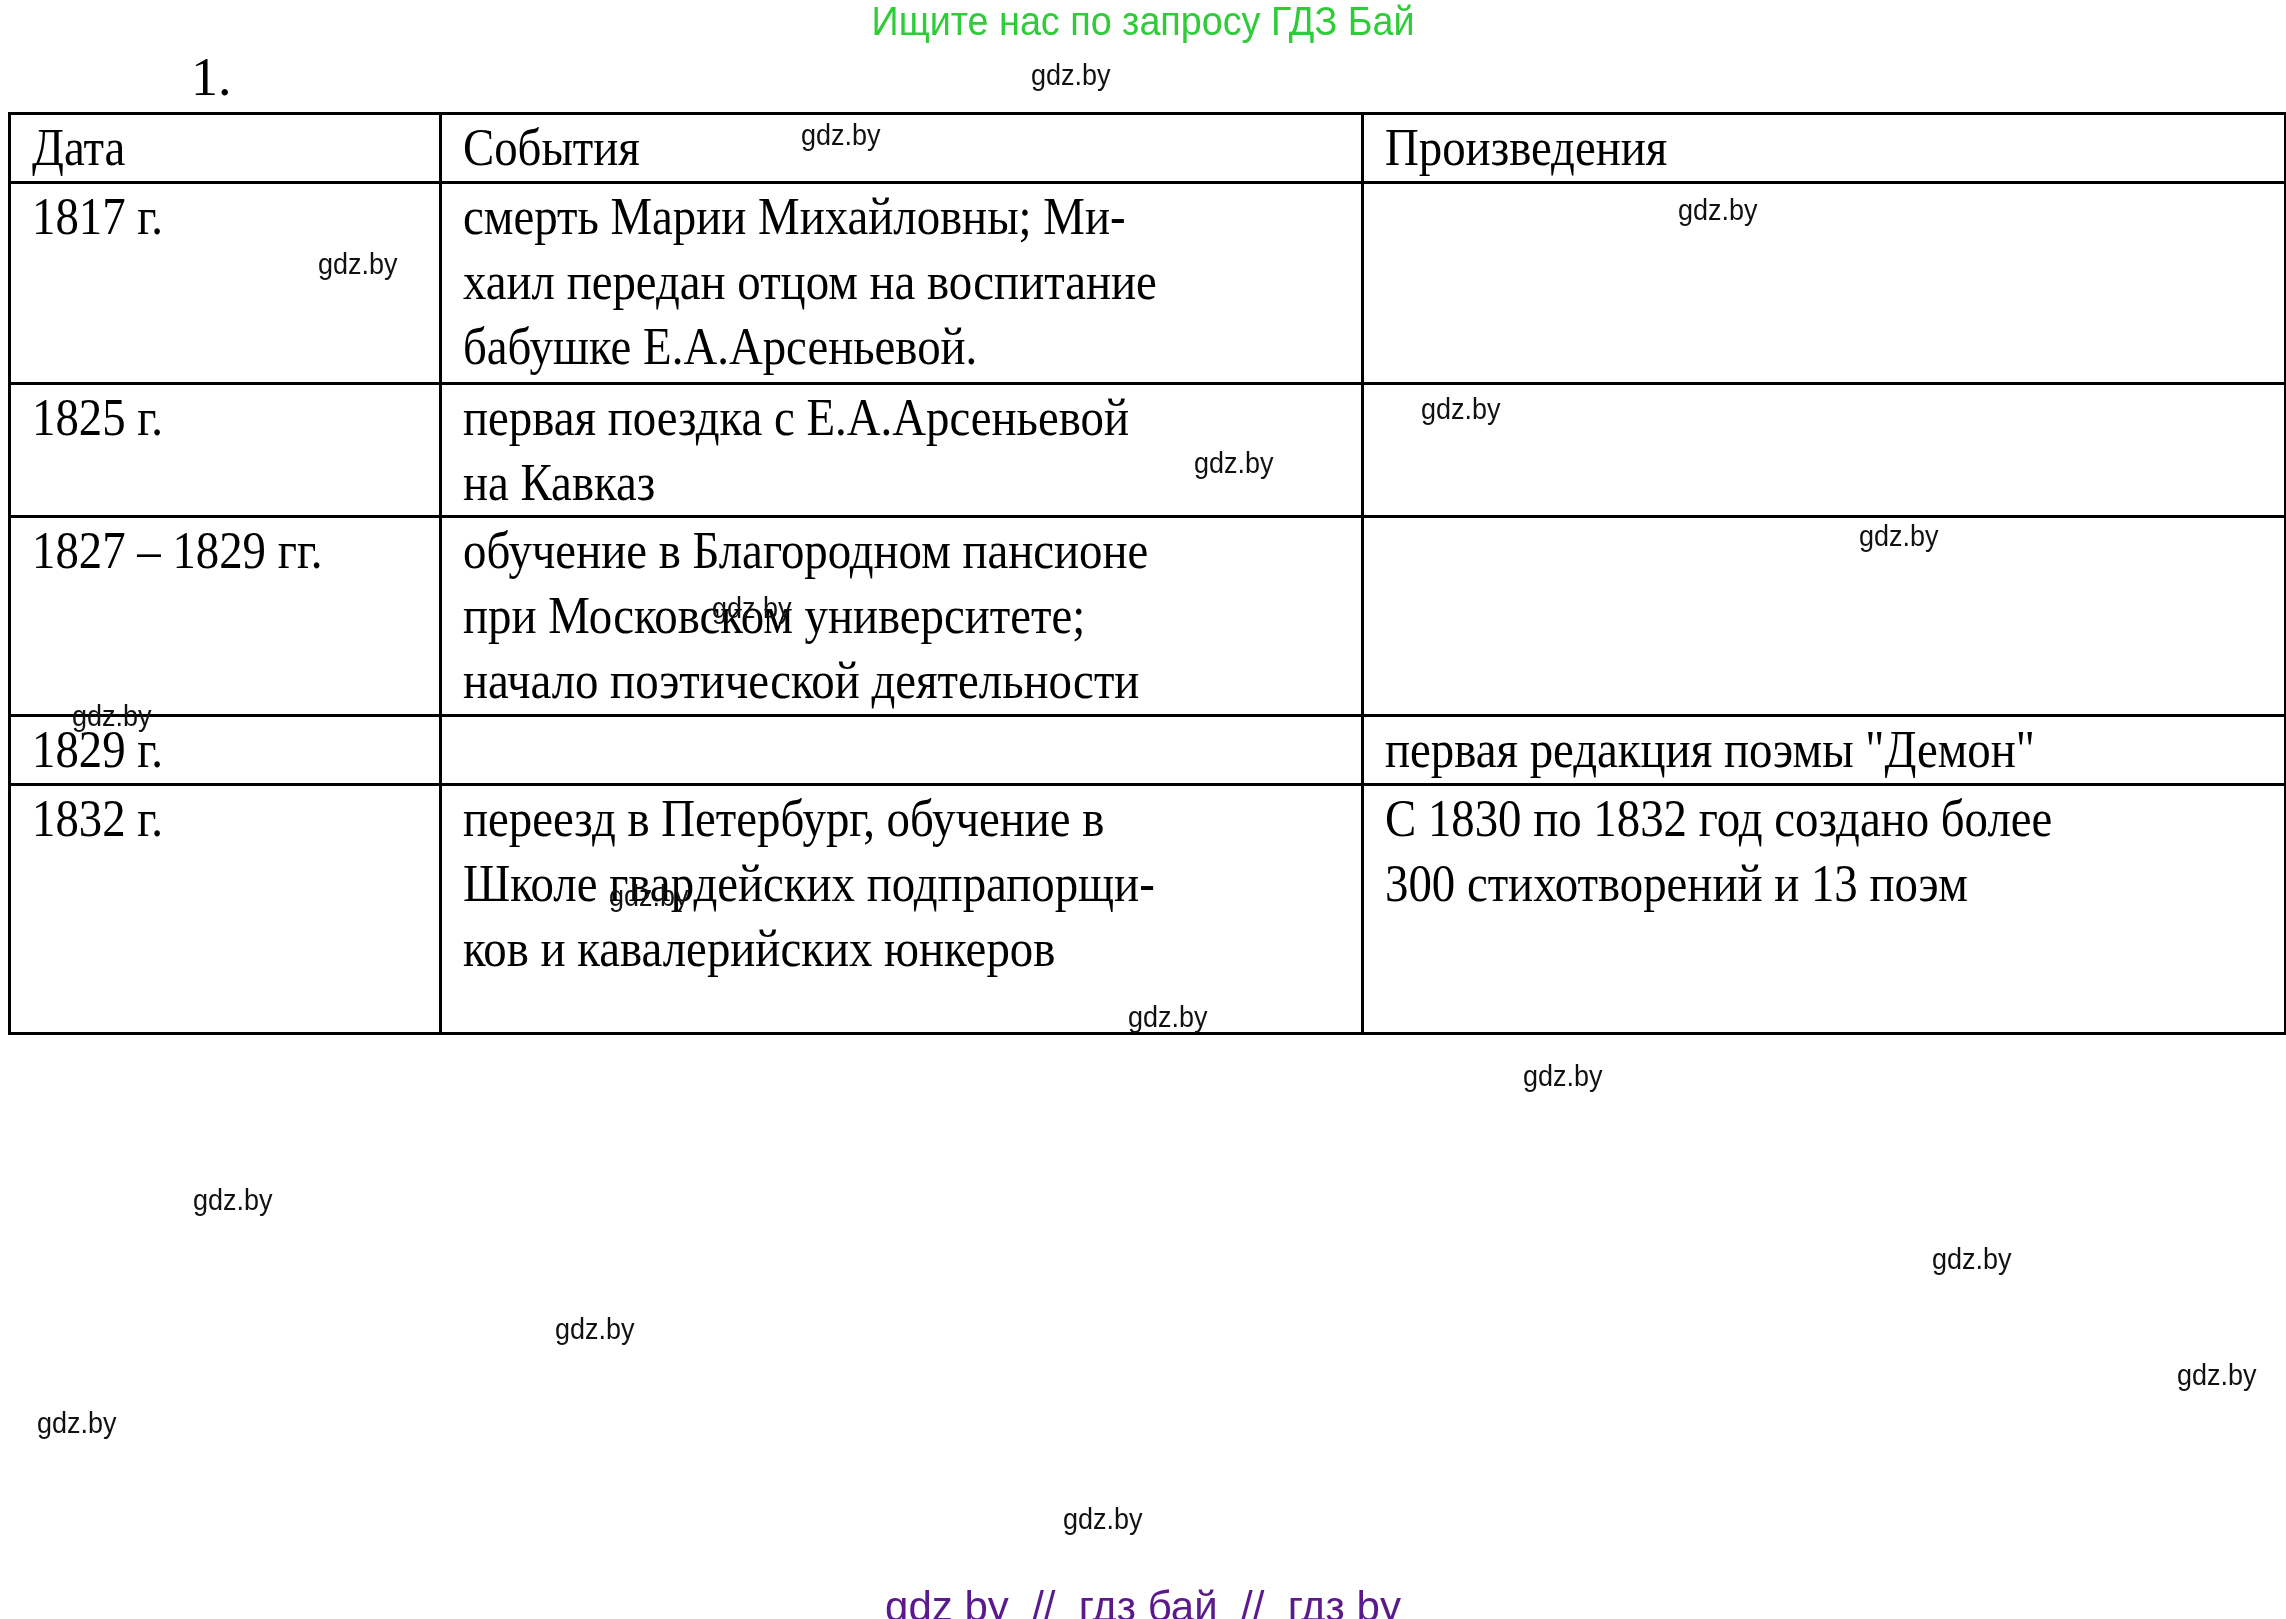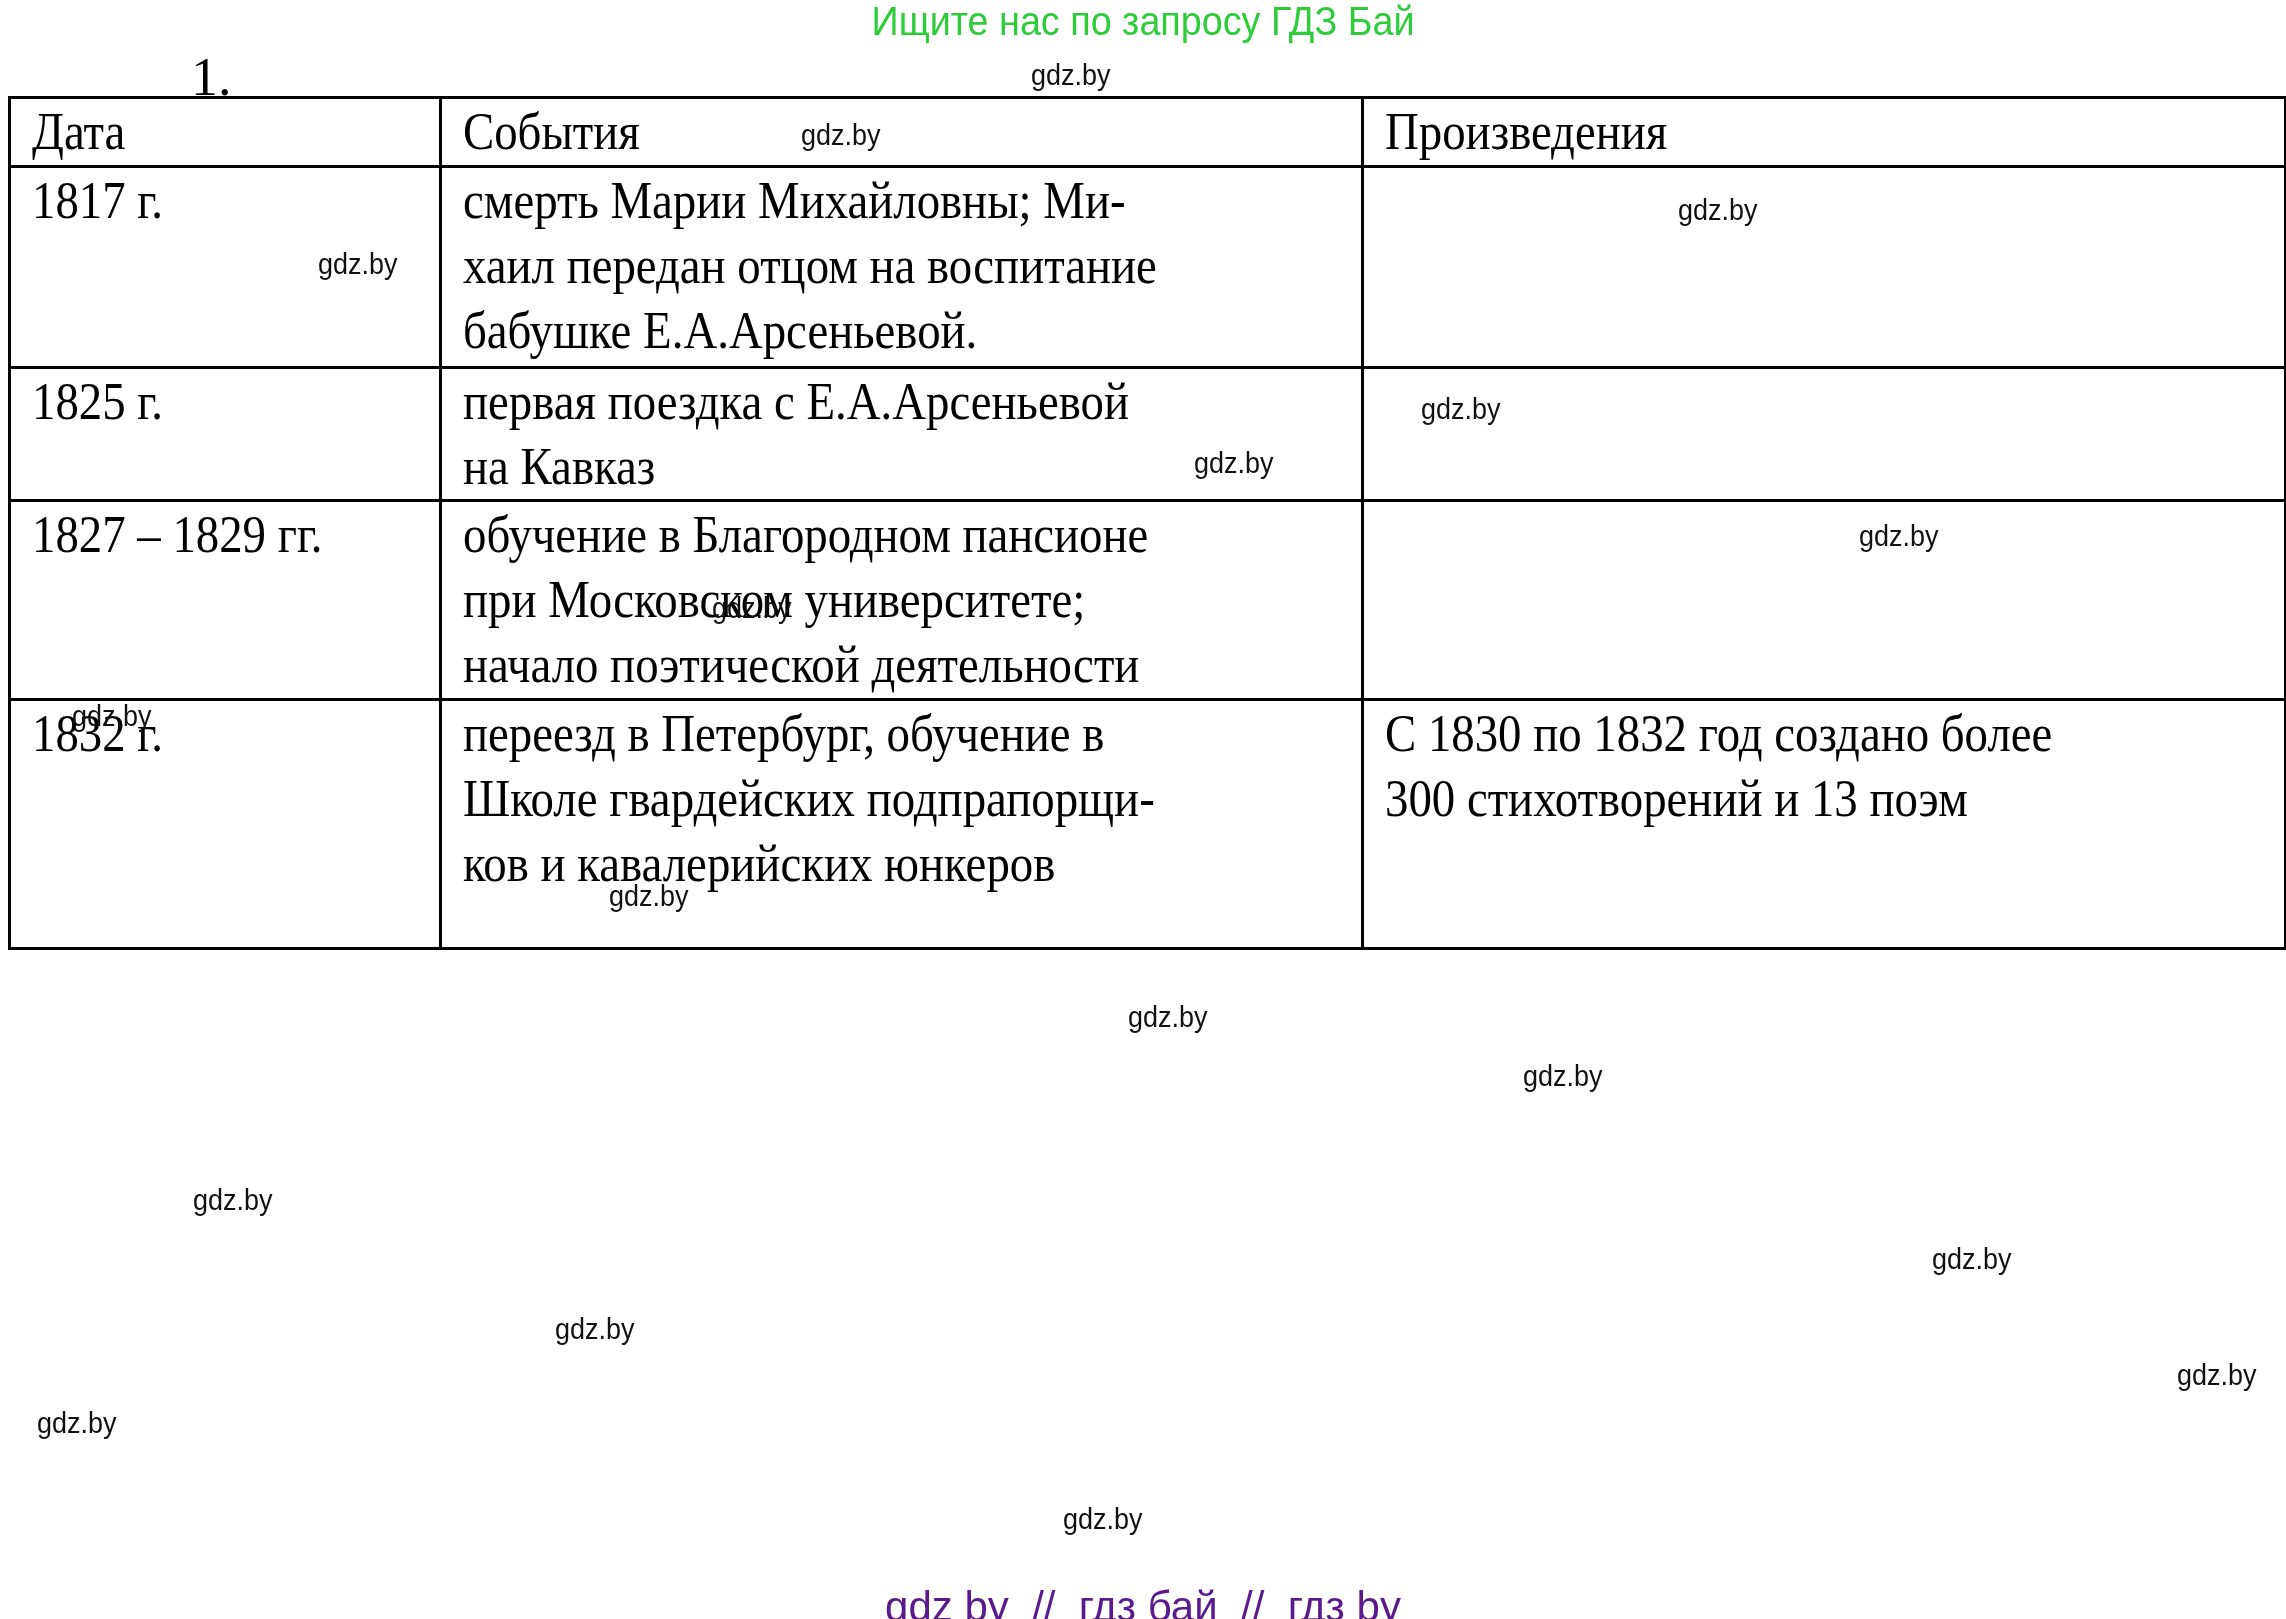--- a/index.html
+++ b/index.html
@@ -1,19 +1,19 @@
 <!DOCTYPE html>
 <html><head>
 <meta charset="utf-8">
 <style>
   html,body{margin:0;padding:0;background:#fff;}
   body{width:2286px;height:1619px;position:relative;overflow:hidden;}
   .banner{position:absolute;left:0;width:2286px;top:0;text-align:center;font-family:"Liberation Sans",sans-serif;font-size:41px;line-height:42px;color:#2fcc3a;transform:scaleX(0.92);}
   .num{position:absolute;left:191px;top:46px;font-family:"Liberation Serif",serif;font-size:54px;line-height:62px;color:#000;}
-  table{position:absolute;left:7.7px;top:96px;width:2276px;border-collapse:collapse;table-layout:fixed;}
+  table{position:absolute;left:7.7px;top:112px;width:2276px;border-collapse:collapse;table-layout:fixed;}
   td{border:3.9px solid #000;vertical-align:top;padding:0 0 0 21px;font-family:"Liberation Serif",serif;font-size:52px;line-height:65px;color:#000;white-space:pre-line;overflow:hidden;}
   td .t{display:inline-block;transform:scaleX(0.9);transform-origin:left top;white-space:pre-line;width:111%;}
   .wm{position:absolute;font-family:"Liberation Sans",sans-serif;font-size:30px;line-height:33px;color:#111;transform:scaleX(0.9);transform-origin:left top;}
   .footer{position:absolute;left:0;width:2286px;top:1583px;text-align:center;font-family:"Liberation Sans",sans-serif;font-size:42px;line-height:48px;color:#5b1a8c;white-space:pre;}
 </style>
 </head>
 <body>
 
 <div class="banner">Ищите нас по запросу ГДЗ Бай</div>
 <div class="num">1.</div>
@@ -43,20 +43,25 @@
 на Кавказ</span></td>
     <td><span class="t"></span></td>
   </tr>
   <tr style="height:199px">
     <td><span class="t">1827 – 1829 гг.</span></td>
     <td><span class="t">обучение в Благородном пансионе
 при Московском университете;
 начало поэтической деятельности</span></td>
     <td><span class="t"></span></td>
   </tr>
+  <tr style="height:69px">
+    <td><span class="t">1829 г.</span></td>
+    <td><span class="t"></span></td>
+    <td><span class="t">первая редакция поэмы "Демон"</span></td>
+  </tr>
   <tr style="height:249px">
     <td><span class="t">1832 г.</span></td>
     <td><span class="t">переезд в Петербург, обучение в
 Школе гвардейских подпрапорщи-
 ков и кавалерийских юнкеров</span></td>
     <td><span class="t">С 1830 по 1832 год создано более
 300 стихотворений и 13 поэм</span></td>
   </tr>
 </tbody>
   </table>

